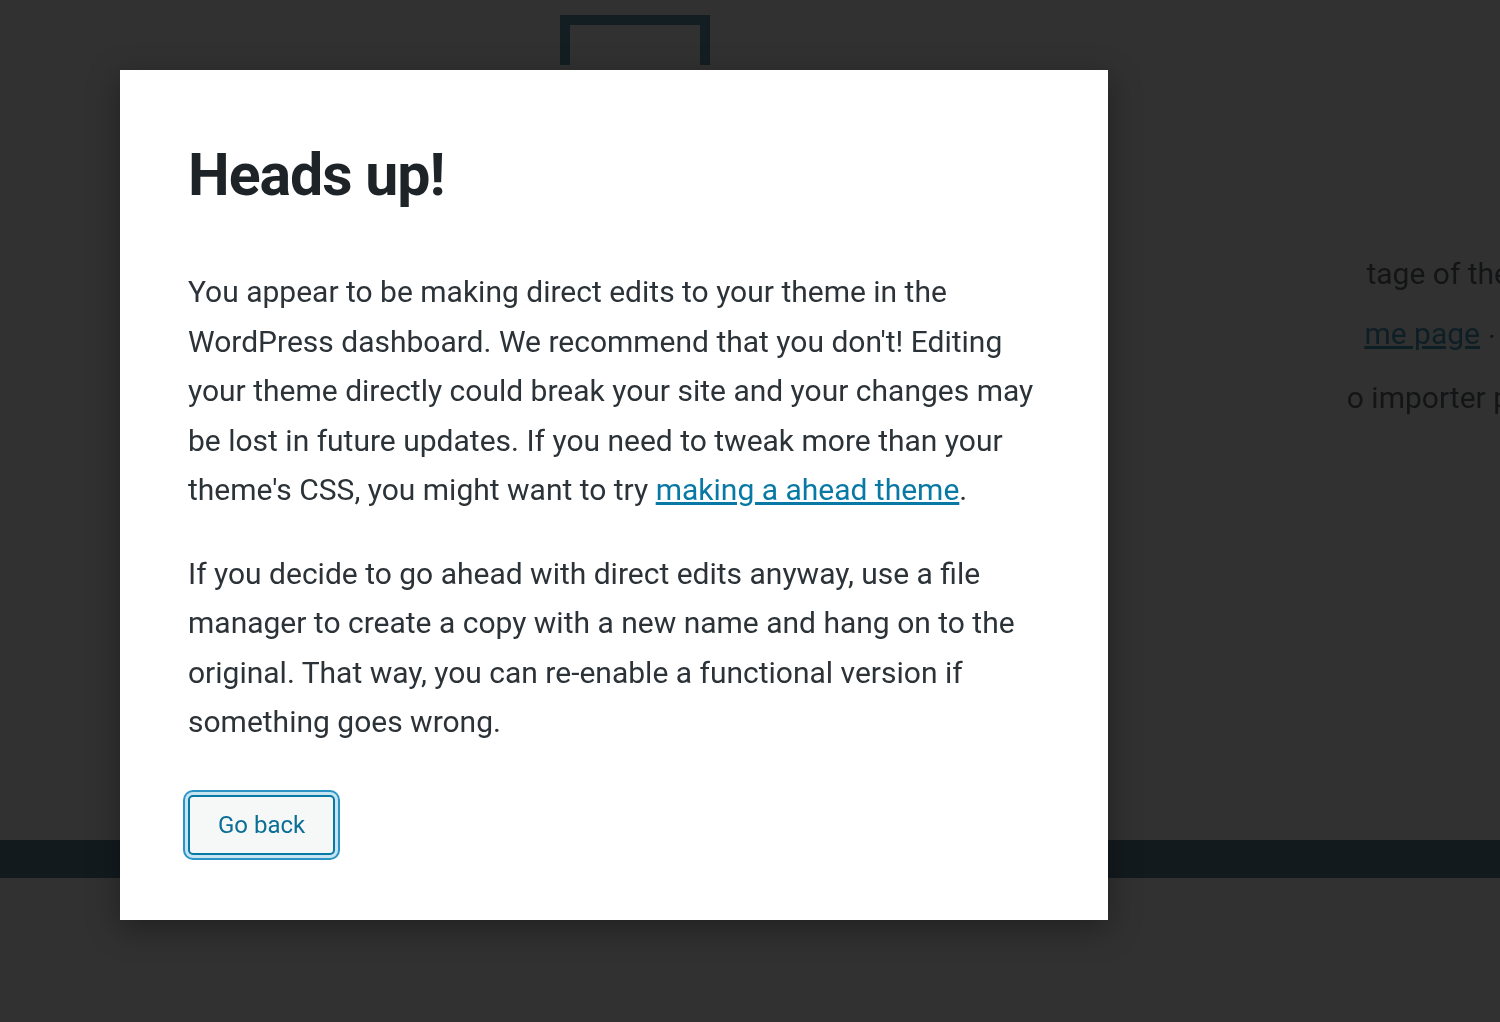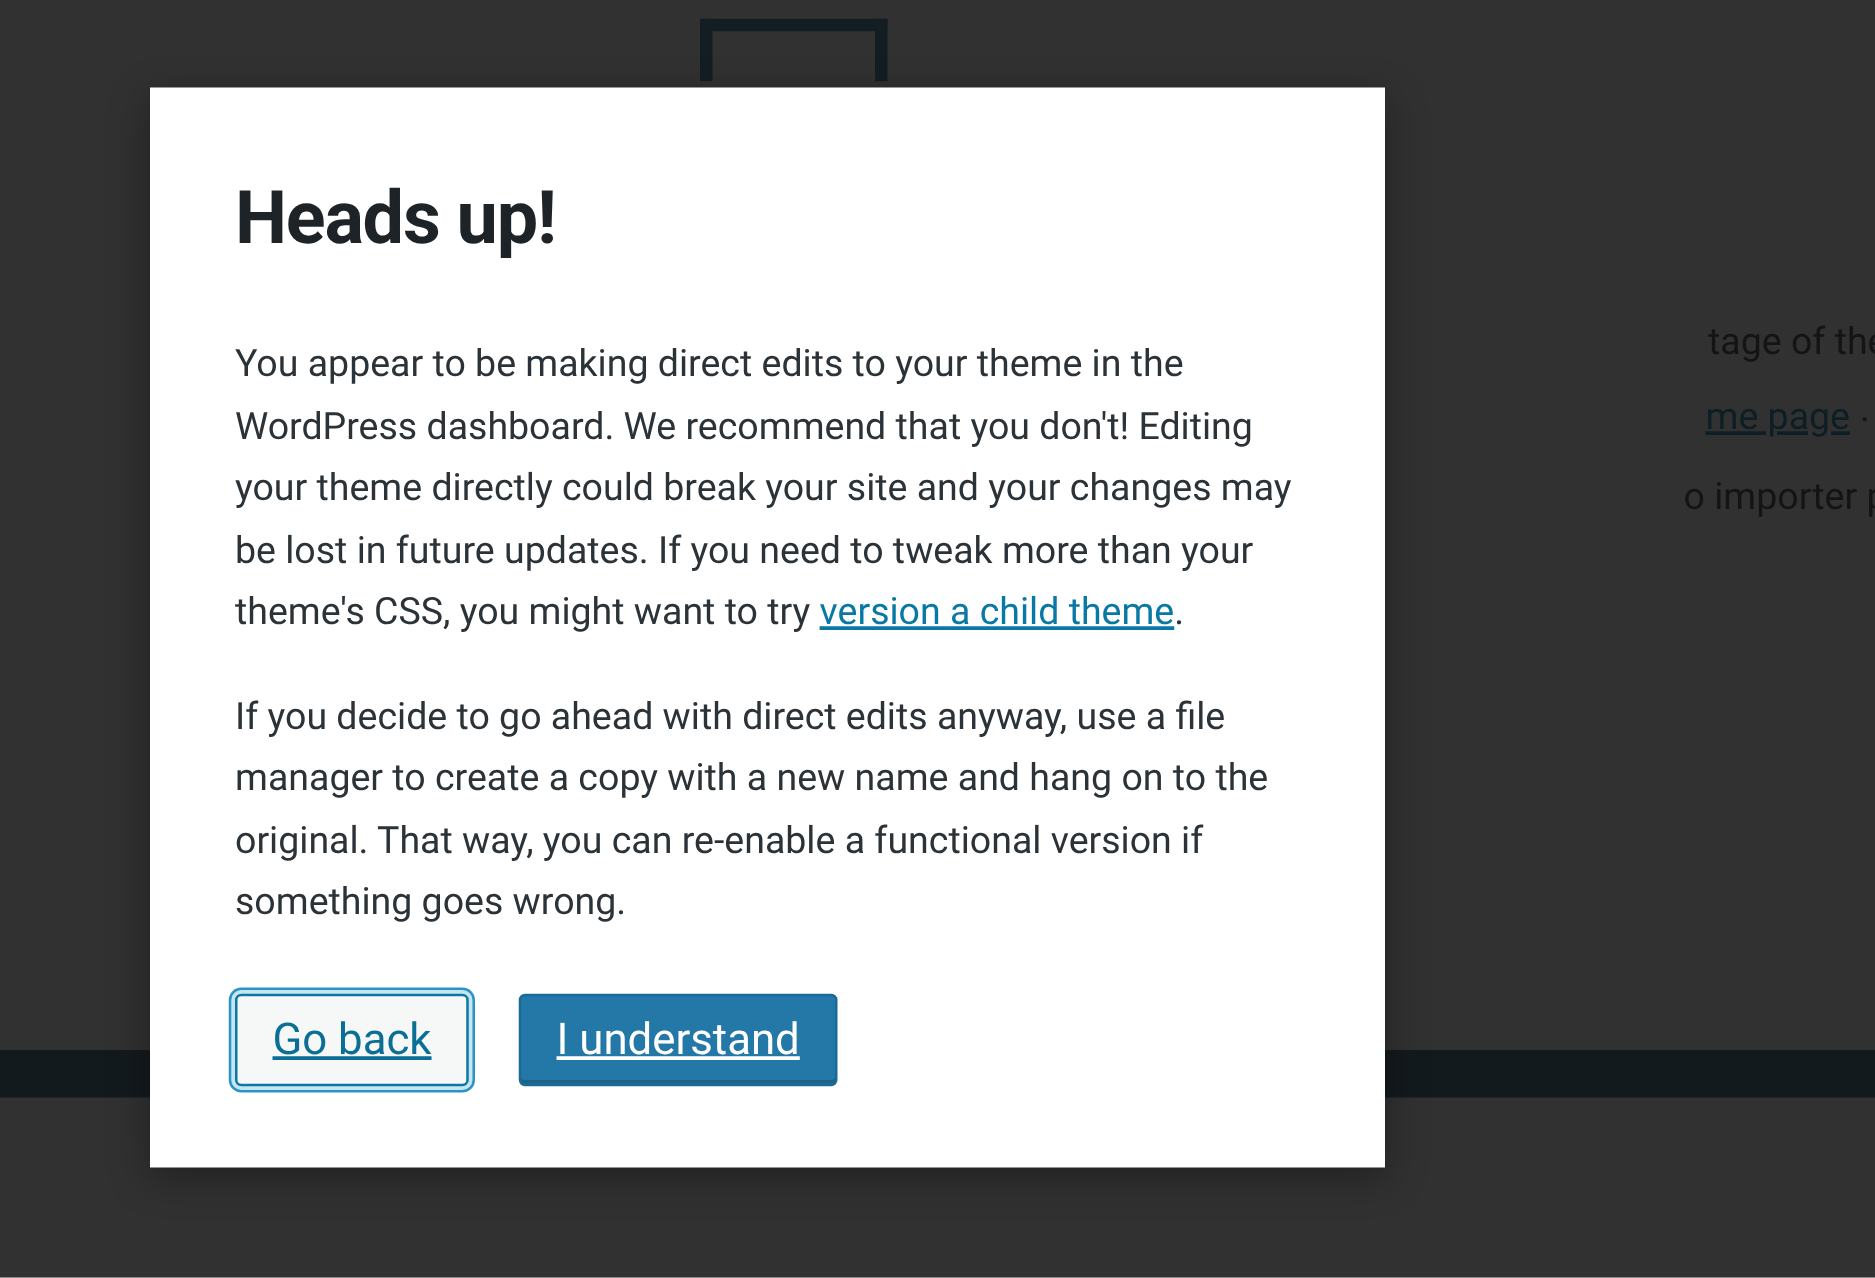--- a/index.html
+++ b/index.html
@@ -104,27 +104,26 @@
     .modal-paragraph a {
       color: #0878a5;
       text-decoration: underline;
     }
     .modal-buttons {
       display: flex;
       gap: 40px;
       margin-top: 48px;
     }
     .btn {
-      font-size: 35px;
+      font-size: 24px;
       padding: 14px 28px;
       border-radius: 5px;
       cursor: pointer;
       font-family: inherit;
       line-height: 1.2;
-      text-decoration: underline;
     }
     .btn-secondary {
       background: #f6f7f7;
       color: #0a6e96;
       border: 2px solid #0878a5;
       box-shadow: 0 0 0 3px #c7e4f1, 0 0 0 5px #2994c5;
     }
     .btn-primary {
       background: #2478a8;
       color: #ffffff;
@@ -143,22 +142,21 @@
   <div class="bg-text-2">o importer p</div>
   <div class="bg-band"></div>
 </div>
 
 <div class="modal-overlay"></div>
 
 <div class="modal">
   <h1 class="modal-title">Heads up!</h1>
 
   <p class="modal-paragraph">
-    <span>You appear to be making direct edits to your theme in the WordPress dashboard. We recommend that you don't! Editing your theme directly could break your site and your changes may be lost in future updates. If you need to tweak more than your theme's CSS, you might want to try </span><a href="#">version a child theme</a><span>.</span>
+    <span>You appear to be making direct edits to your theme in the WordPress dashboard. We recommend that you don't! Editing your theme directly could break your site and your changes may be lost in future updates. If you need to tweak more than your theme's CSS, you might want to try </span><a href="#">making a ahead theme</a><span>.</span>
   </p>
 
   <p class="modal-paragraph">If you decide to go ahead with direct edits anyway, use a file manager to create a copy with a new name and hang on to the original. That way, you can re-enable a functional version if something goes wrong.</p>
 
   <div class="modal-buttons">
     <button class="btn btn-secondary">Go back</button>
-    <button class="btn btn-primary">I understand</button>
   </div>
 </div>
 
 </body></html>

